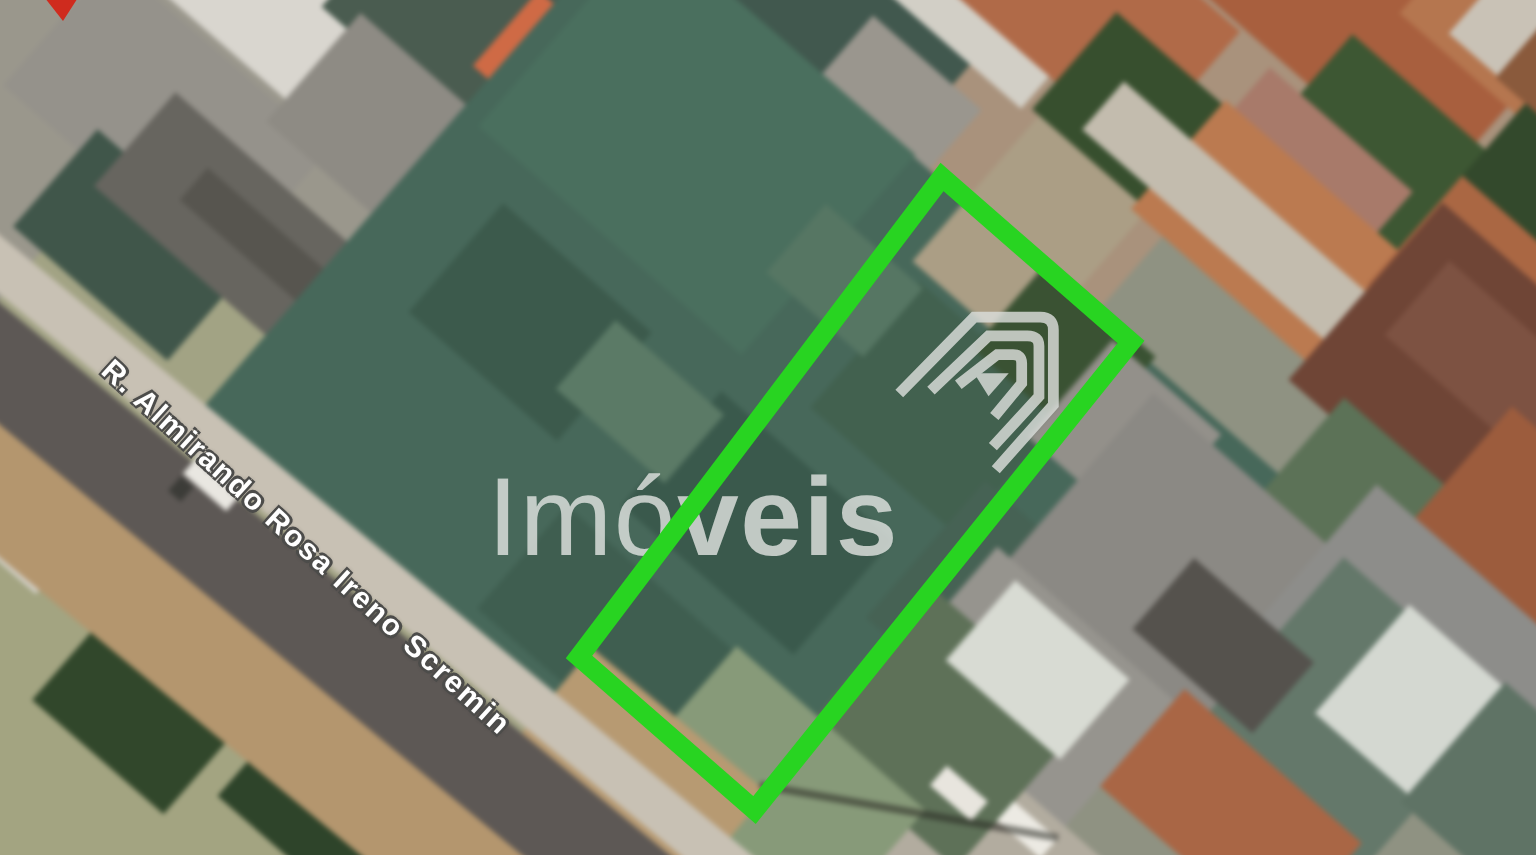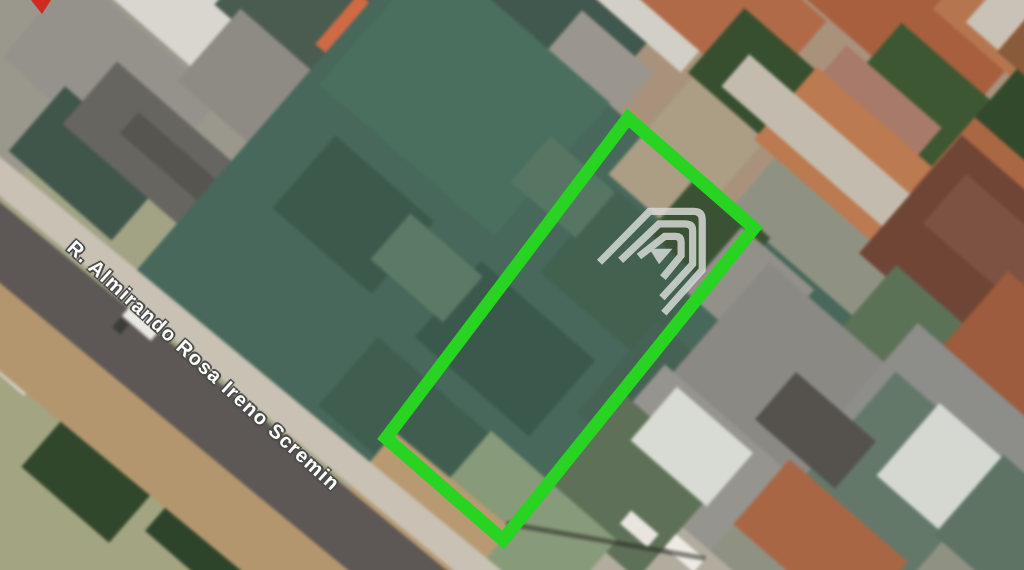--- a/index.html
+++ b/index.html
@@ -117,20 +117,21 @@
       <div class="patch" style="left: -108px; top: 358px; width: 700px; height: 30px; background: rgb(200, 193, 180); transform: rotate(39.5deg);"></div>
       <div class="patch" style="left: -170px; top: 381px; width: 760px; height: 62px; background: rgb(93, 88, 85); transform: rotate(39.5deg);"></div>
       <div class="patch" style="left: 127px; top: 312px; width: 38px; height: 18px; background: rgb(233, 231, 225); transform: rotate(41deg);"></div>
       <div class="patch" style="left: 119px; top: 319px; width: 11px; height: 13px; background: rgb(60, 60, 56); transform: rotate(41deg);"></div>
       <div class="patch" style="left: 505px; top: 536px; width: 200px; height: 5px; background: rgba(40, 40, 35, 0.55); transform: rotate(10deg);"></div>
     </div>
 
   <div class="street-label">R. Almirando Rosa Ireno Scremin</div>
 
   <div class="watermark">
+    <div class="wm-line wm-line2"><span class="wm-thin">Imó</span><span class="wm-bold">veis</span></div>
     <svg class="logo-icon" viewBox="0 0 125 125" fill="none" stroke="#dbded b" stroke-width="7.5">
       <g stroke="#dbdedb" stroke-linejoin="miter" stroke-linecap="butt">
         <path d="M12 68 L64 15 L110 15 Q119 15 119 24 L119 76 L79 121"></path>
         <path d="M34 66 L74 28 L101 28 Q109 28 109 35 L109 70 L77 105"></path>
         <path d="M53 62 L80 41 L91 41 Q97 41 97 47 L97 61 L78 84"></path>
       </g>
       <path d="M64 54 L88 54 L74 70 Z" fill="#dbdedb" stroke="none"></path>
     </svg>
   </div>
 

